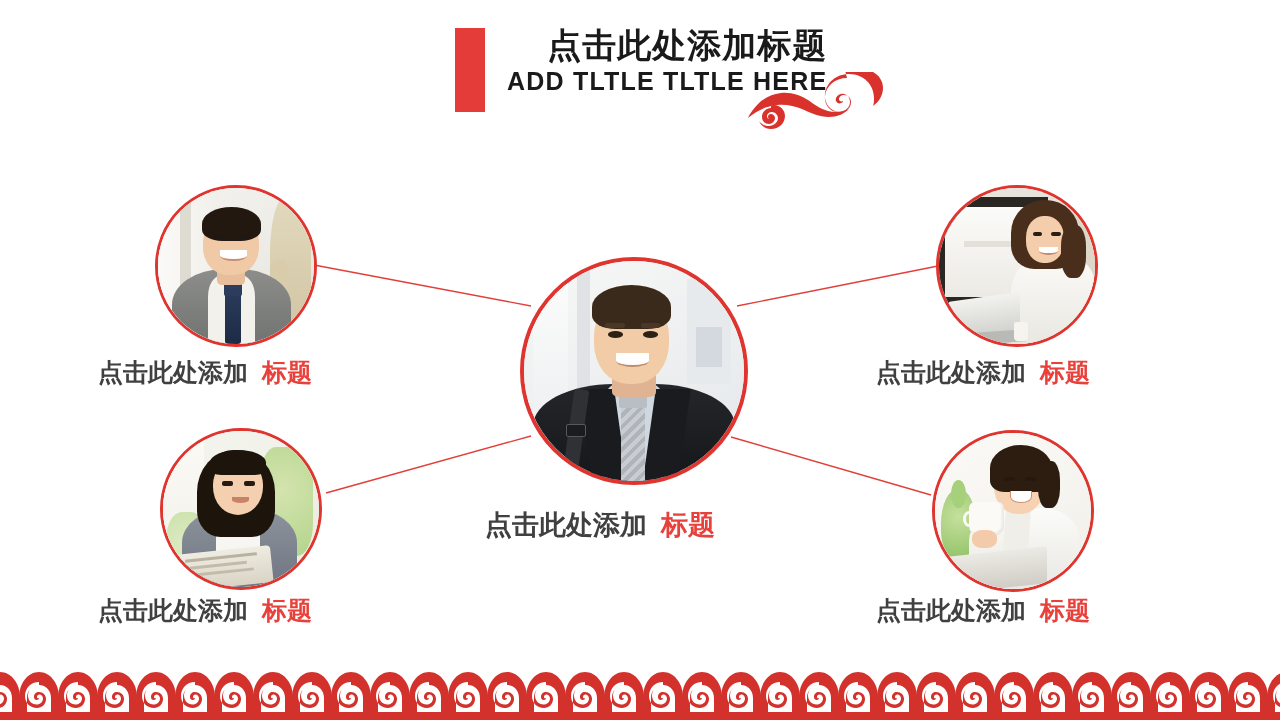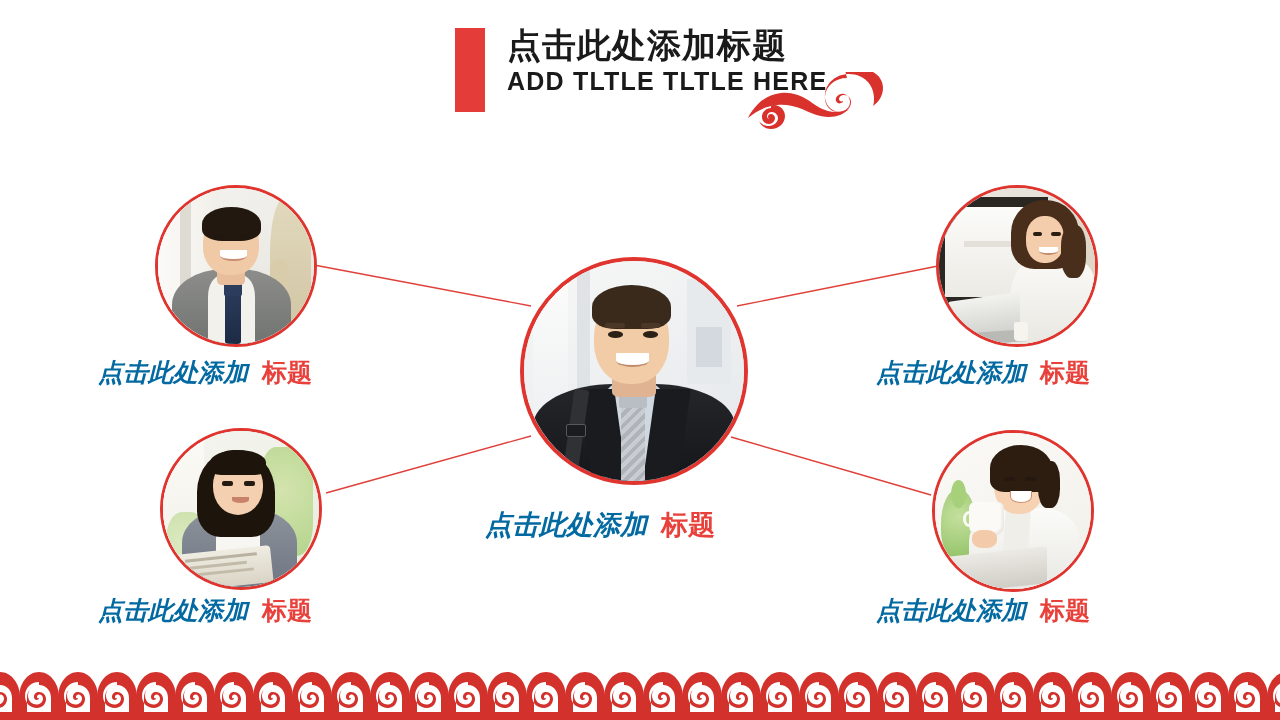--- a/index.html
+++ b/index.html
@@ -29,20 +29,21 @@
   }
   #title-texts {
     margin-left:22px;
     display:flex; flex-direction:column;
     line-height:1;
   }
   #title-cn {
     font-size:34px; font-weight:bold;
     color:#1a1a1a; letter-spacing:1px;
     white-space:nowrap;
+    text-align:right;
   }
   #title-en {
     margin-top:7px;
     font-size:25px; font-weight:bold;
     color:#1a1a1a; letter-spacing:1.2px;
     white-space:nowrap;
   }
   #title-cloud {
     position:absolute;
     left:735px; top:72px;
@@ -74,21 +75,21 @@
 
   
   .node-label {
     position:absolute;
     white-space:nowrap;
     font-size:25px;
     font-weight:bold;
     line-height:1;
   }
   .node-label.center-label { font-size:27px; }
-  .lbl-main { color:#0369a1;font-style:italic; }
+  .lbl-main { color:#404040; }
   .lbl-accent { color:#e8403a; margin-left:14px; }
 
   
   #bottom-border {
     position:absolute;
     left:0; bottom:0;
     width:1280px; height:48px;
   }
 
   

